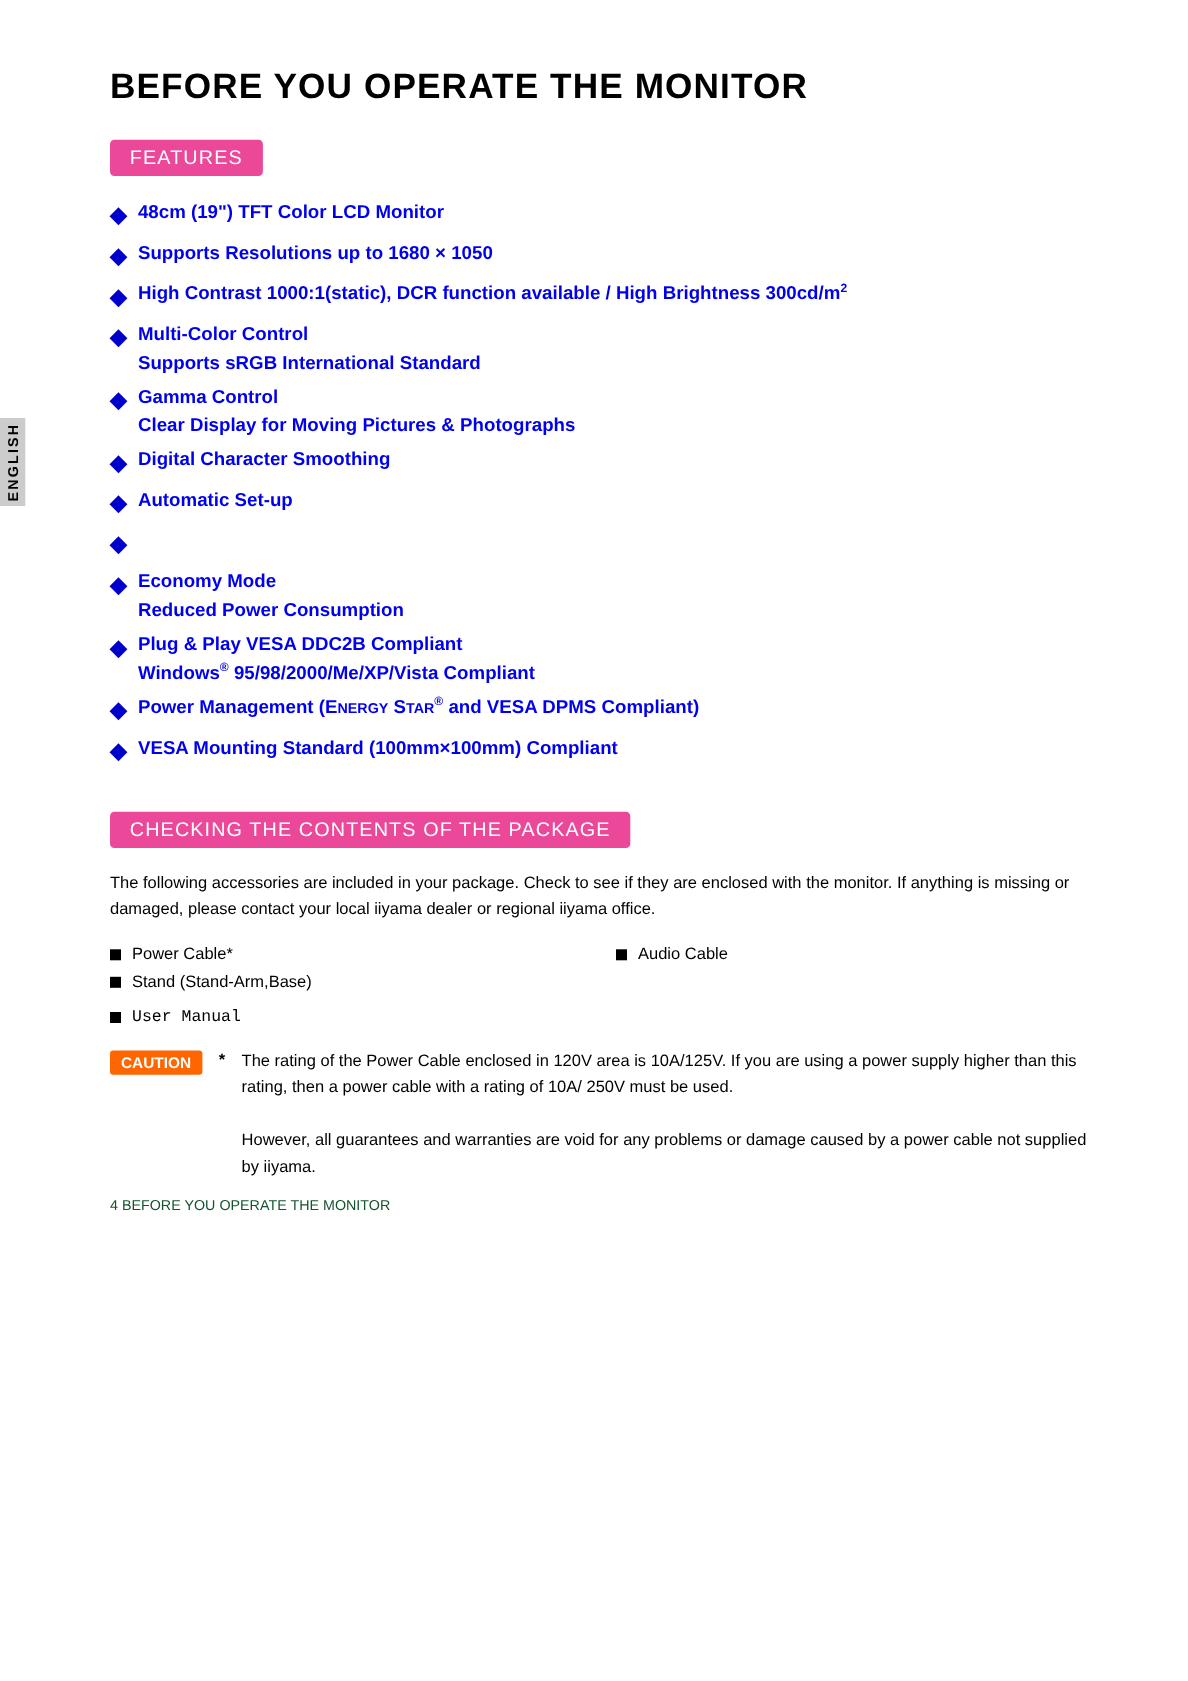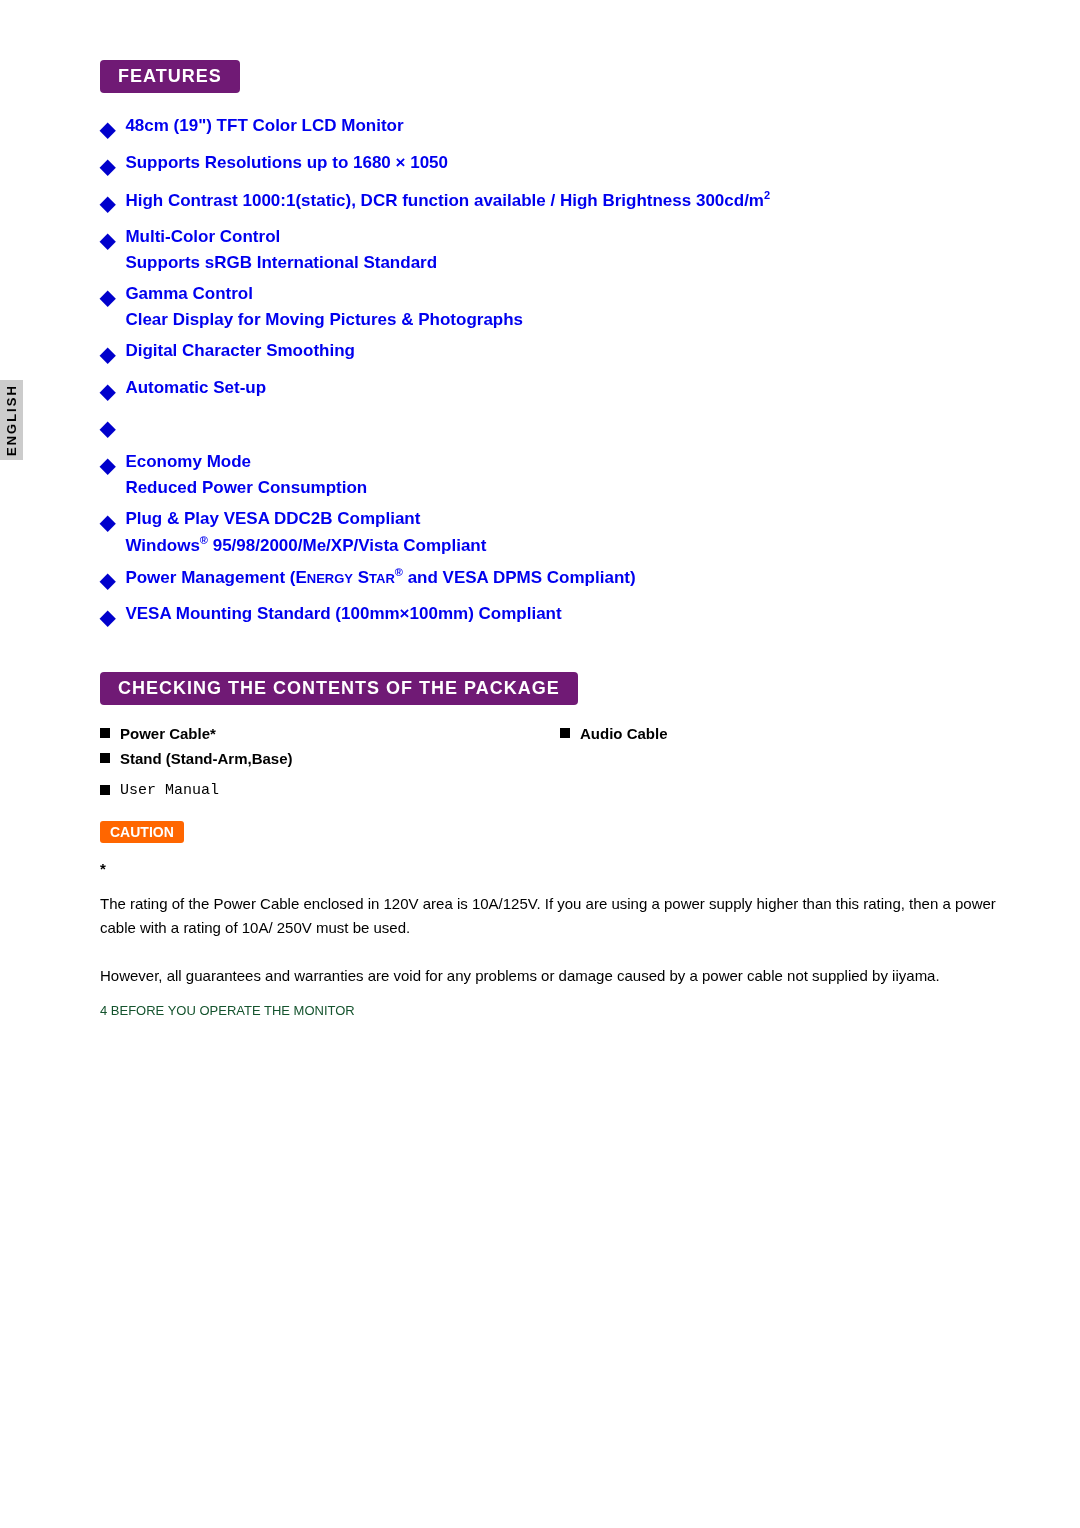--- a/index.html
+++ b/index.html
@@ -43,24 +43,24 @@
     .page-title {
       font-size: 32px;
       font-weight: bold;
       color: #000000;
       margin-bottom: 30px;
       letter-spacing: 1px;
     }
 
     .section-header {
       display: inline-block;
-      background: #701a75;
+      background: #ec4899;
       color: #ffffff;
       font-size: 18px;
-      font-weight: bold;
+      font-weight: normal;
       padding: 6px 18px;
       border-radius: 4px;
       margin-bottom: 20px;
       letter-spacing: 1px;
     }
 
     .features-list {
       list-style: none;
       margin-bottom: 30px;
     }
@@ -111,21 +111,20 @@
       grid-template-columns: 1fr 1fr;
       gap: 8px 20px;
       margin-bottom: 15px;
     }
 
     .accessory-item {
       display: flex;
       align-items: center;
       font-size: 15px;
       color: #000;
-      font-weight: bold;
     }
 
     .accessory-item .bullet {
       width: 10px;
       height: 10px;
       background: #000;
       display: inline-block;
       margin-right: 10px;
       flex-shrink: 0;
     }
@@ -146,21 +145,20 @@
       display: inline-block;
       margin-right: 10px;
       flex-shrink: 0;
     }
 
     .caution-block {
       display: flex;
       align-items: flex-start;
       margin-top: 20px;
       gap: 15px;
-      flex-direction: column;
     }
 
     .caution-badge {
       background: #ff6600;
       color: #ffffff;
       font-size: 14px;
       font-weight: bold;
       padding: 3px 10px;
       border-radius: 3px;
       white-space: nowrap;
@@ -195,20 +193,21 @@
   </style>
 </head>
 <body>
 
 <div class="page-container">
 
   <div class="sidebar-label">
     <span>ENGLISH</span>
   </div>
 
+  <h1 class="page-title">BEFORE YOU OPERATE THE MONITOR</h1>
 
   <div>
     <div class="section-header">FEATURES</div>
 
     <ul class="features-list">
 
       <li>
         <span class="diamond">◆</span>
         <span class="item-content">
           <span>48cm (19") TFT Color LCD Monitor</span>
@@ -292,20 +291,21 @@
           <span>VESA Mounting Standard (100mm×100mm) Compliant</span>
         </span>
       </li>
 
     </ul>
   </div>
 
   <div class="checking-section">
     <div class="section-header">CHECKING THE CONTENTS OF THE PACKAGE</div>
 
+    <p class="body-text">The following accessories are included in your package. Check to see if they are enclosed with the monitor. If anything is missing or damaged, please contact your local iiyama dealer or regional iiyama office.</p>
 
     <div class="accessories-grid">
       <div class="accessory-item">
         <span class="bullet"></span>
         <span>Power Cable*</span>
       </div>
       <div class="accessory-item">
         <span class="bullet"></span>
         <span>Audio Cable</span>
       </div>

